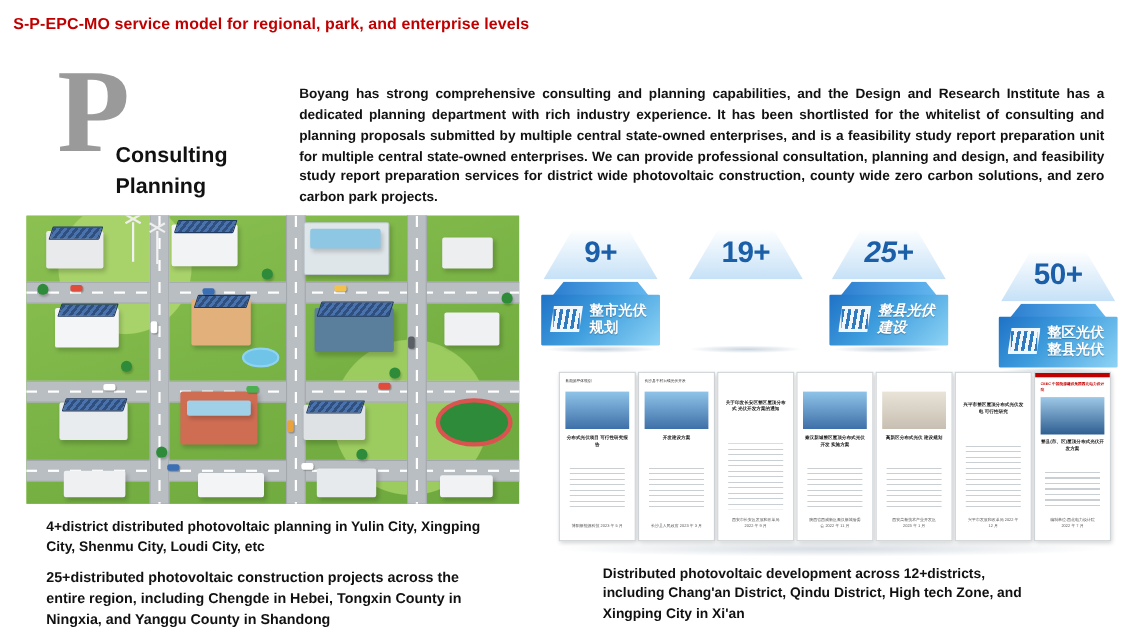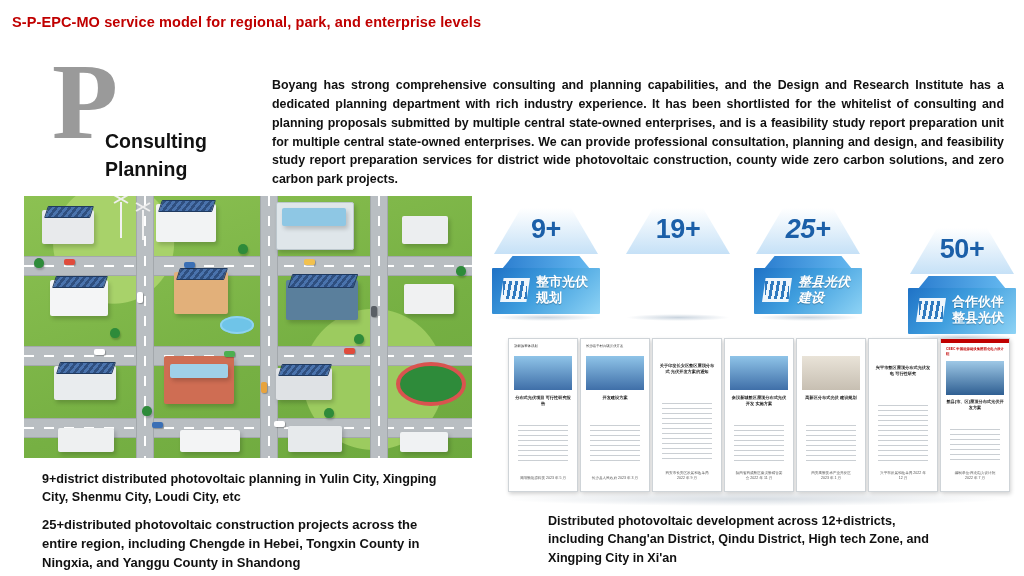--- a/index.html
+++ b/index.html
@@ -343,21 +343,21 @@
   <div class="car" style="left:70px;  top:153px; background:#ffffff;"></div>
   <div class="car" style="left:200px; top:155px; background:#4caf50;"></div>
   <div class="car" style="left:320px; top:152px; background:#e04b3c;"></div>
   <div class="car" style="left:128px; top:226px; background:#3a6fb5;"></div>
   <div class="car" style="left:250px; top:225px; background:#ffffff;"></div>
   <div class="car" style="left:113px; top:96px;  background:#ffffff; width:6px; height:11px;"></div>
   <div class="car" style="left:237px; top:186px; background:#e8a33d; width:6px; height:11px;"></div>
   <div class="car" style="left:347px; top:110px; background:#5a5f66; width:6px; height:11px;"></div>
 </div>
 
-<div class="cap-left-1">9+district distributed photovoltaic planning in Yulin City, Xingping City, Shenmu City, Loudi City, etc</div>
+<div class="cap-left-1">4+district distributed photovoltaic planning in Yulin City, Xingping City, Shenmu City, Loudi City, etc</div>
 <div class="cap-left-2">25+distributed photovoltaic construction projects across the entire region, including Chengde in Hebei, Tongxin County in Ningxia, and Yanggu County in Shandong</div>
 
 <div class="stats">
 
   <div class="stat" style="left:0px;">
     <div class="beam"></div>
     <div class="num">9+</div>
     <div class="cube">
       <div class="top"></div>
       <div class="face">
@@ -394,21 +394,21 @@
   </div>
 
   <div class="stat" style="left:416px;margin-top:20px;">
     <div class="beam"></div>
     <div class="num">50+</div>
     <div class="cube">
       <div class="top"></div>
       <div class="face">
         <div class="panelicon"></div>
         <div class="cjk">
-          <div>合作伙伴</div>
+          <div>整区光伏</div>
           <div>整县光伏</div>
         </div>
       </div>
     </div>
     <div class="shadow"></div>
   </div>
 
 </div>
 
 <div class="docs">

